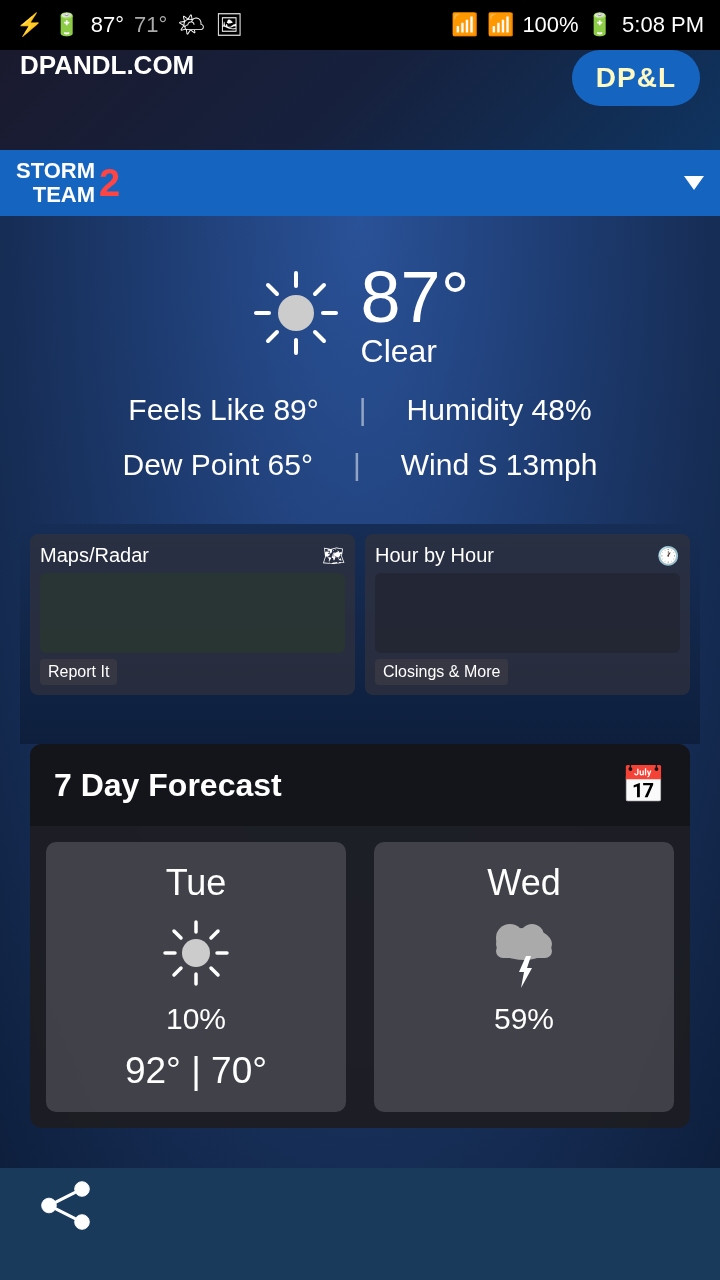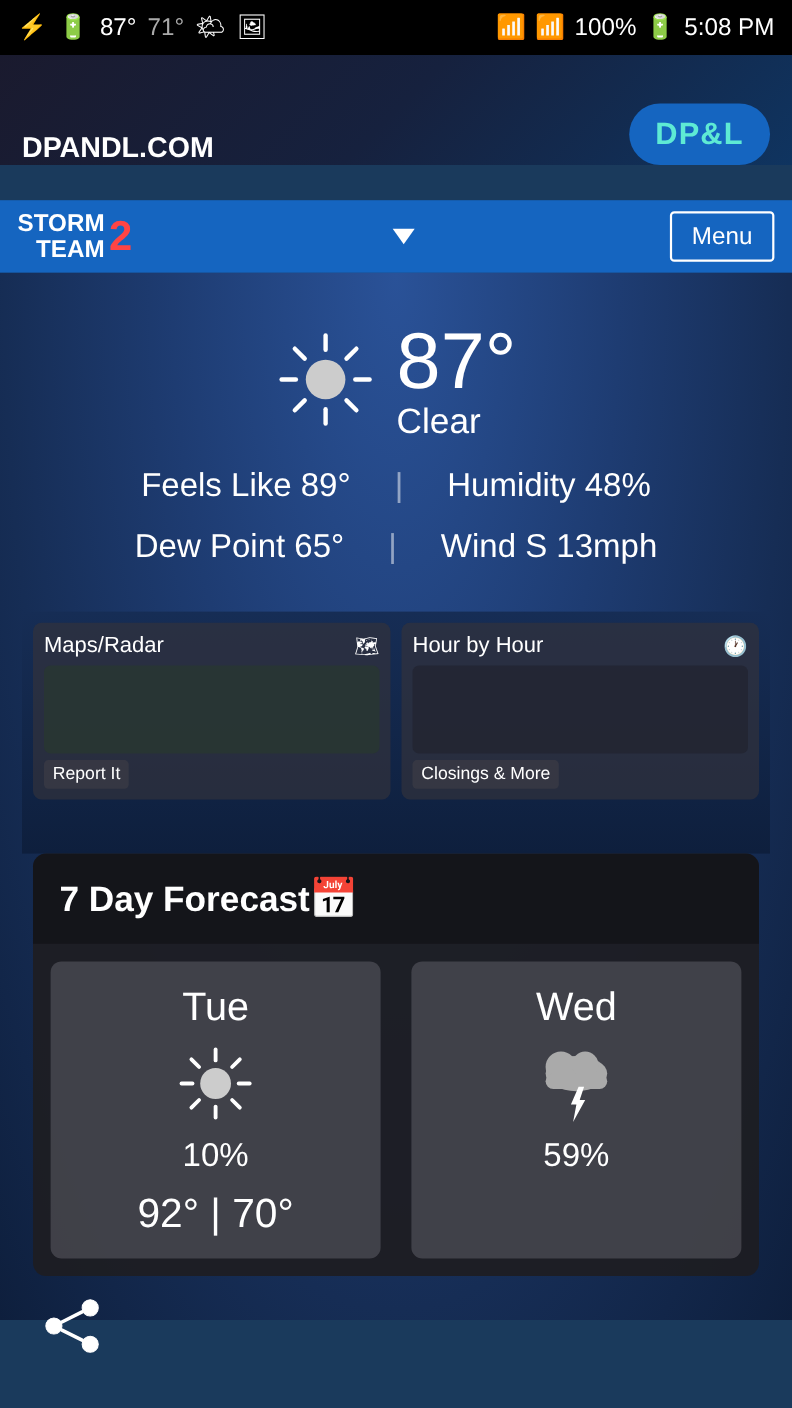--- a/index.html
+++ b/index.html
@@ -35,51 +35,50 @@
       align-items: center;
       gap: 8px;
     }
 
     
     .ad-banner {
       width: 100%;
       height: 100px;
       background: linear-gradient(135deg, #1a1a2e 0%, #16213e 50%, #0f3460 100%);
       display: flex;
-      align-items: flex-end;
+      align-items: flex-start;
       justify-content: space-between;
       padding: 0 20px;
       overflow: hidden;
       position: relative;
     }
     .ad-banner-text {
       color: white;
       font-size: 26px;
       font-weight: bold;
     }
     .dpl-badge {
       background: #1565c0;
       border-radius: 30px;
       padding: 12px 24px;
-      color: #5eead4;
+      color: #fef9c3;
       font-size: 28px;
       font-weight: bold;
       letter-spacing: 1px;
     }
 
     
     .app-header {
       width: 100%;
       height: 66px;
       background: #1565c0;
       display: flex;
       align-items: center;
       justify-content: space-between;
       padding: 0 16px;
-      margin-top: 32px;
     }
     .storm-team-logo {
       display: flex;
       align-items: center;
       gap: 4px;
     }
     .storm-logo-text {
       color: white;
       font-size: 22px;
       font-weight: bold;
@@ -219,20 +218,21 @@
       border-radius: 12px;
       margin: 0 10px 20px;
       padding: 0;
       overflow: hidden;
       position: relative;
       z-index: 10;
     }
     .forecast-header {
       display: flex;
       align-items: center;
+      justify-content: space-between;
       padding: 20px 24px;
       background: rgba(20, 20, 25, 0.9);
     }
     .forecast-title {
       color: white;
       font-size: 32px;
       font-weight: bold;
     }
     .calendar-icon {
       font-size: 36px;
@@ -315,21 +315,20 @@
   <div class="storm-team-logo">
     <div style="display:flex; flex-direction:column; align-items:flex-end;">
       <span class="storm-logo-text">STORM</span>
       <span class="storm-logo-text">TEAM</span>
     </div>
     <span class="storm-logo-num">2</span>
   </div>
   <div class="location-display">
     <div class="location-arrow"></div>
   </div>
-  <button class="menu-button">Menu</button>
 </div>
 
 <div class="weather-main">
 
   <div class="current-weather">
     <div class="weather-icon-row">
 
       <svg width="90" height="90" viewBox="0 0 90 90">
         <circle cx="45" cy="45" r="18" fill="#ccc"></circle>
 

